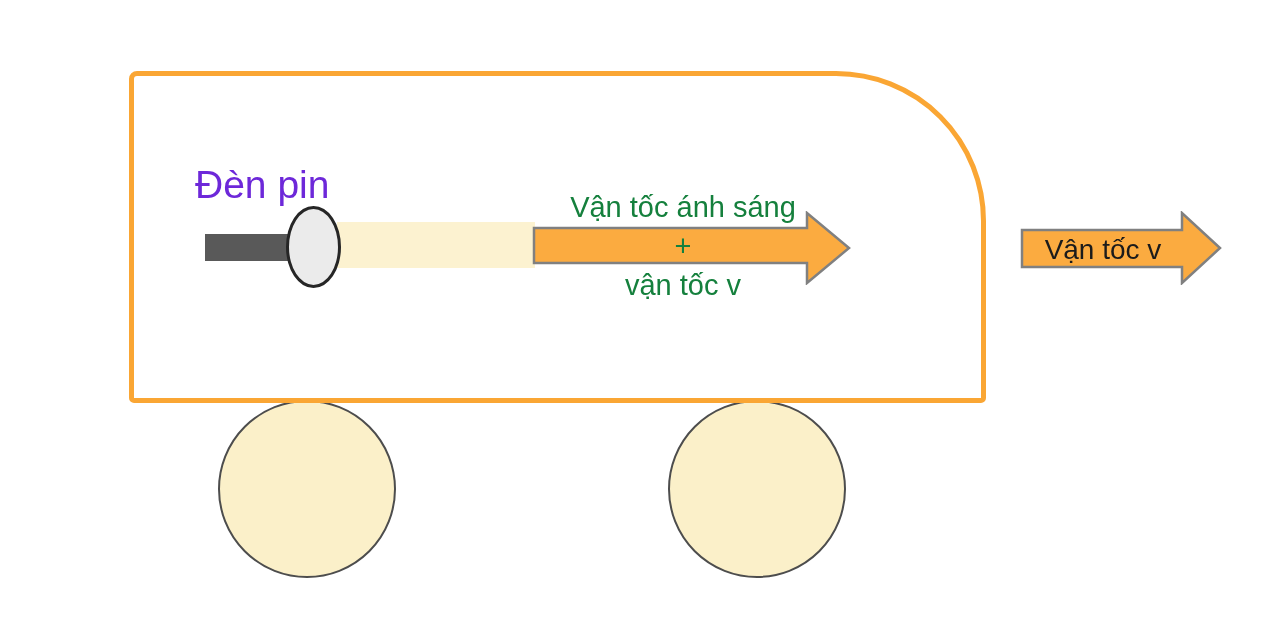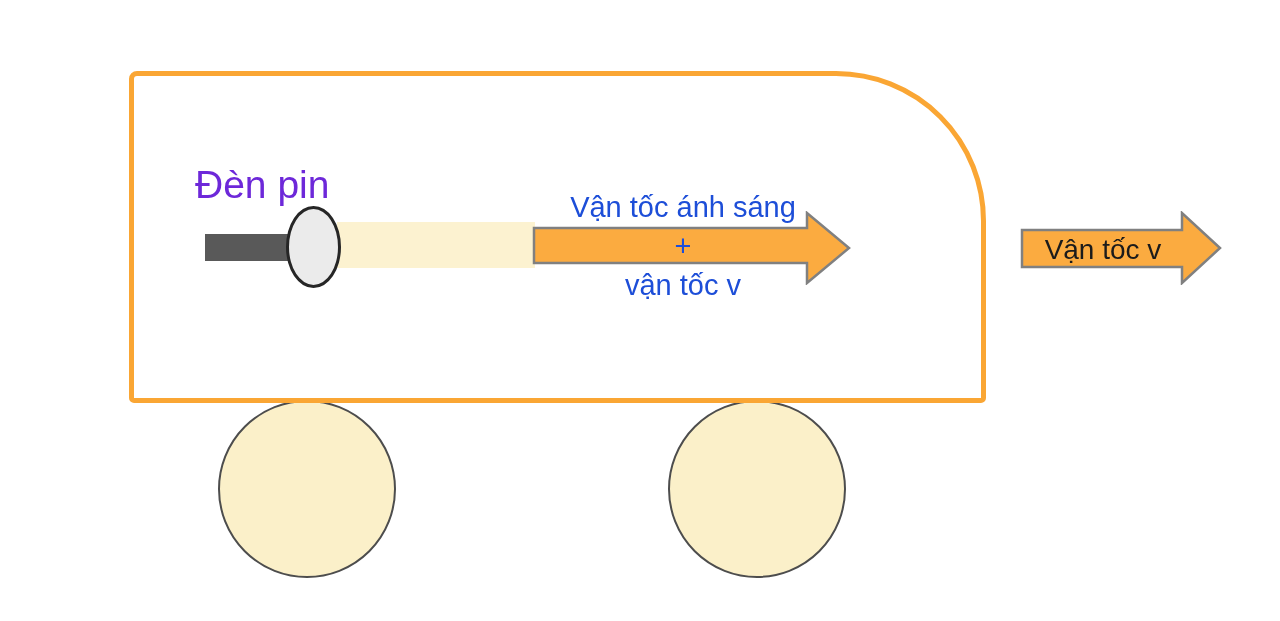--- a/index.html
+++ b/index.html
@@ -89,21 +89,21 @@
 
   .inside-arrow-text {
     position: absolute;
     left: 533px;
     top: 188px;
     width: 300px;
     z-index: 5;
     text-align: center;
     font-size: 29px;
     line-height: 39px;
-    color: #1d4ed8;
+    color: #15803d;
     white-space: nowrap;
   }
   .outside-arrow-text {
     position: absolute;
     left: 1022px;
     top: 233px;
     width: 162px;
     z-index: 5;
     text-align: center;
     font-size: 28px;

